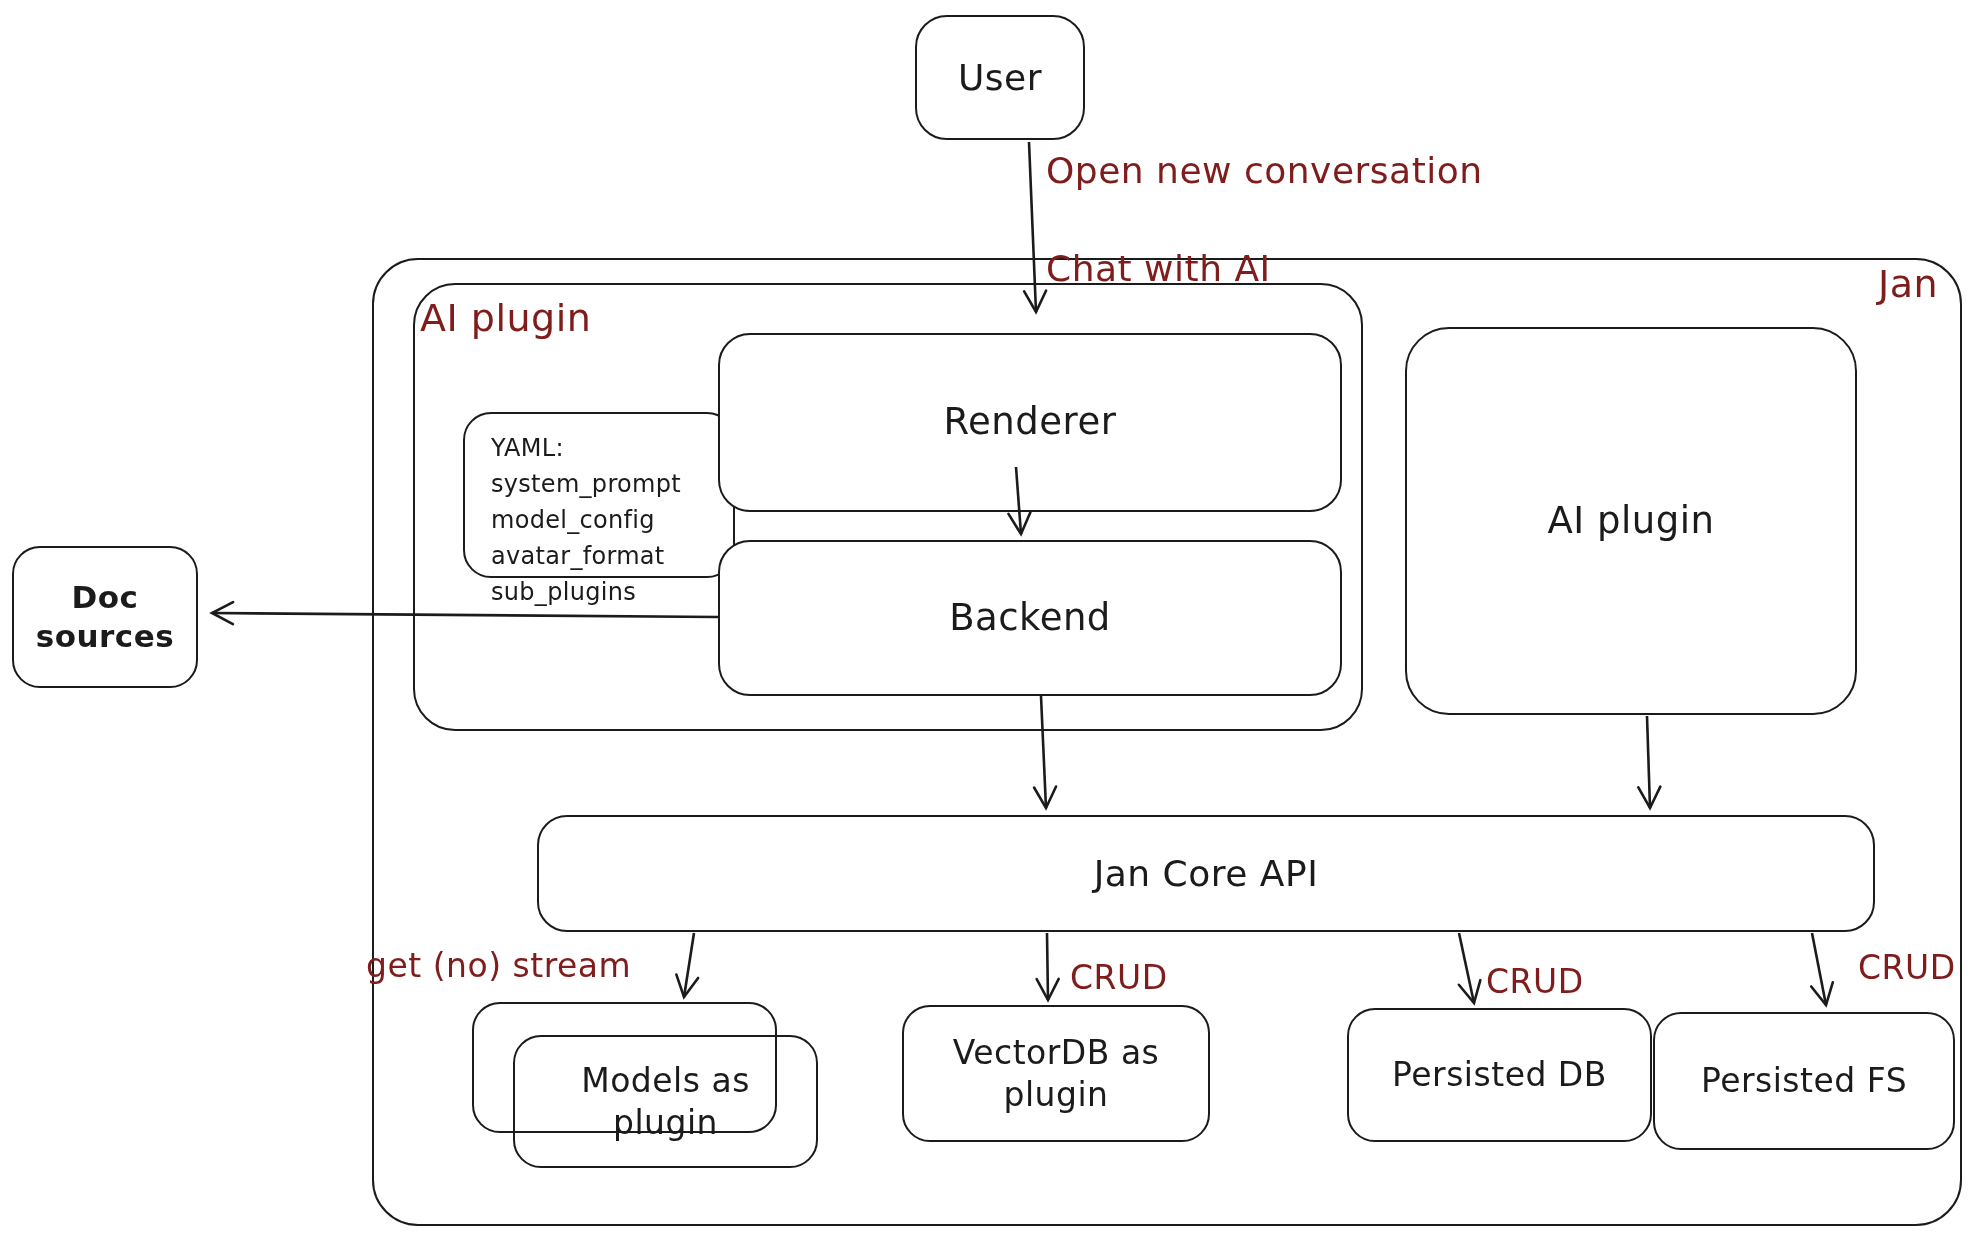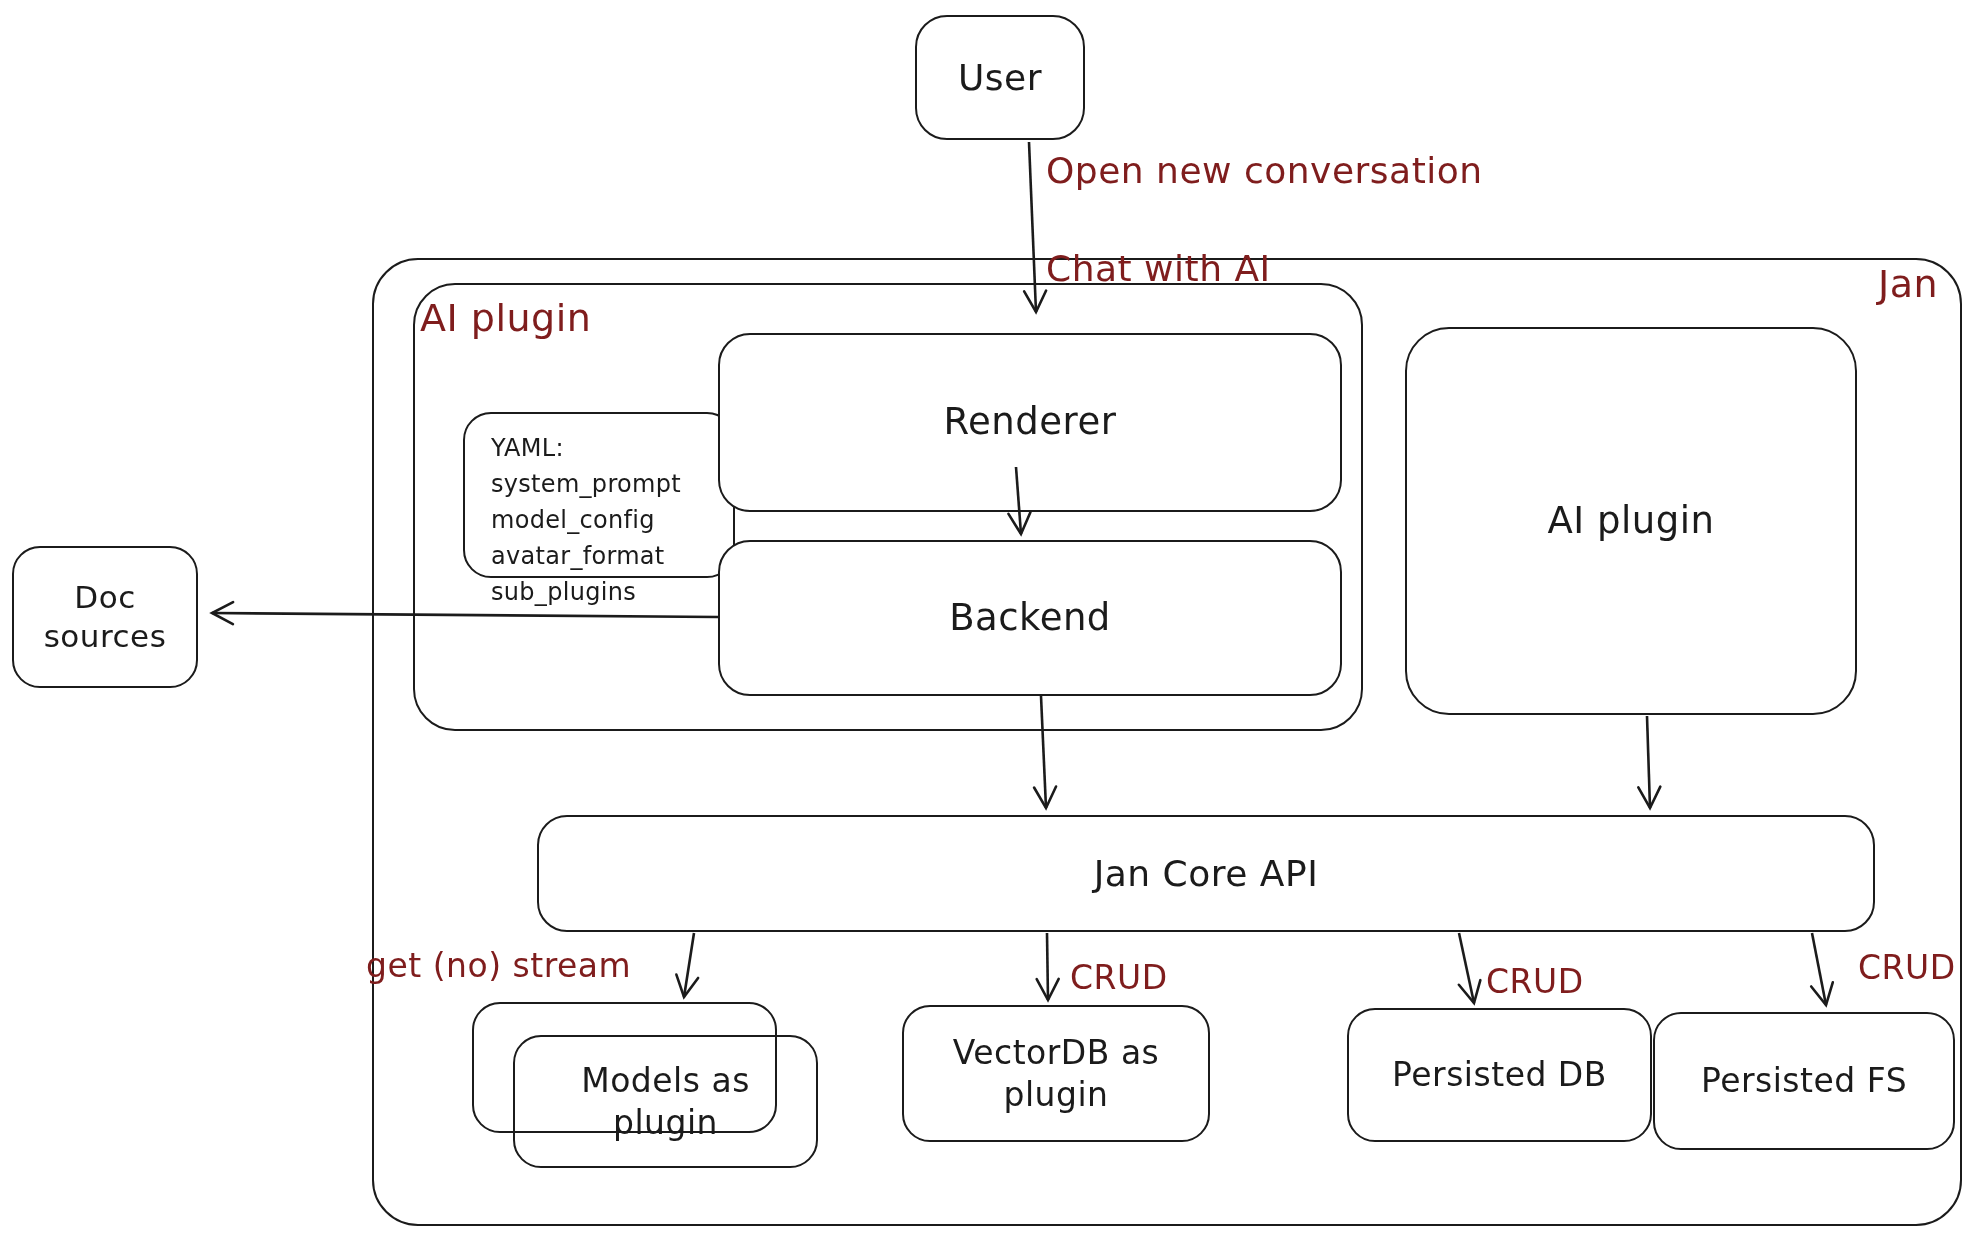--- a/index.html
+++ b/index.html
@@ -55,21 +55,21 @@
   svg.wires {
     position: absolute;
     left: 0;
     top: 0;
     z-index: 40;
     pointer-events: none;
   }
   .lbl-36 { font-size: 36px; }
   .lbl-37 { font-size: 37px; }
   .lbl-33 { font-size: 33px; }
-  .lbl-31 { font-size: 31px; }
+  .lbl-31 { font-size: 31px; font-weight: bold; }
   .lbl-38 { font-size: 38px; }
   .wrap {
     white-space: normal;
     width: 100%;
     padding: 0 20px;
   }
 </style>
 </head>
 <body>
 

